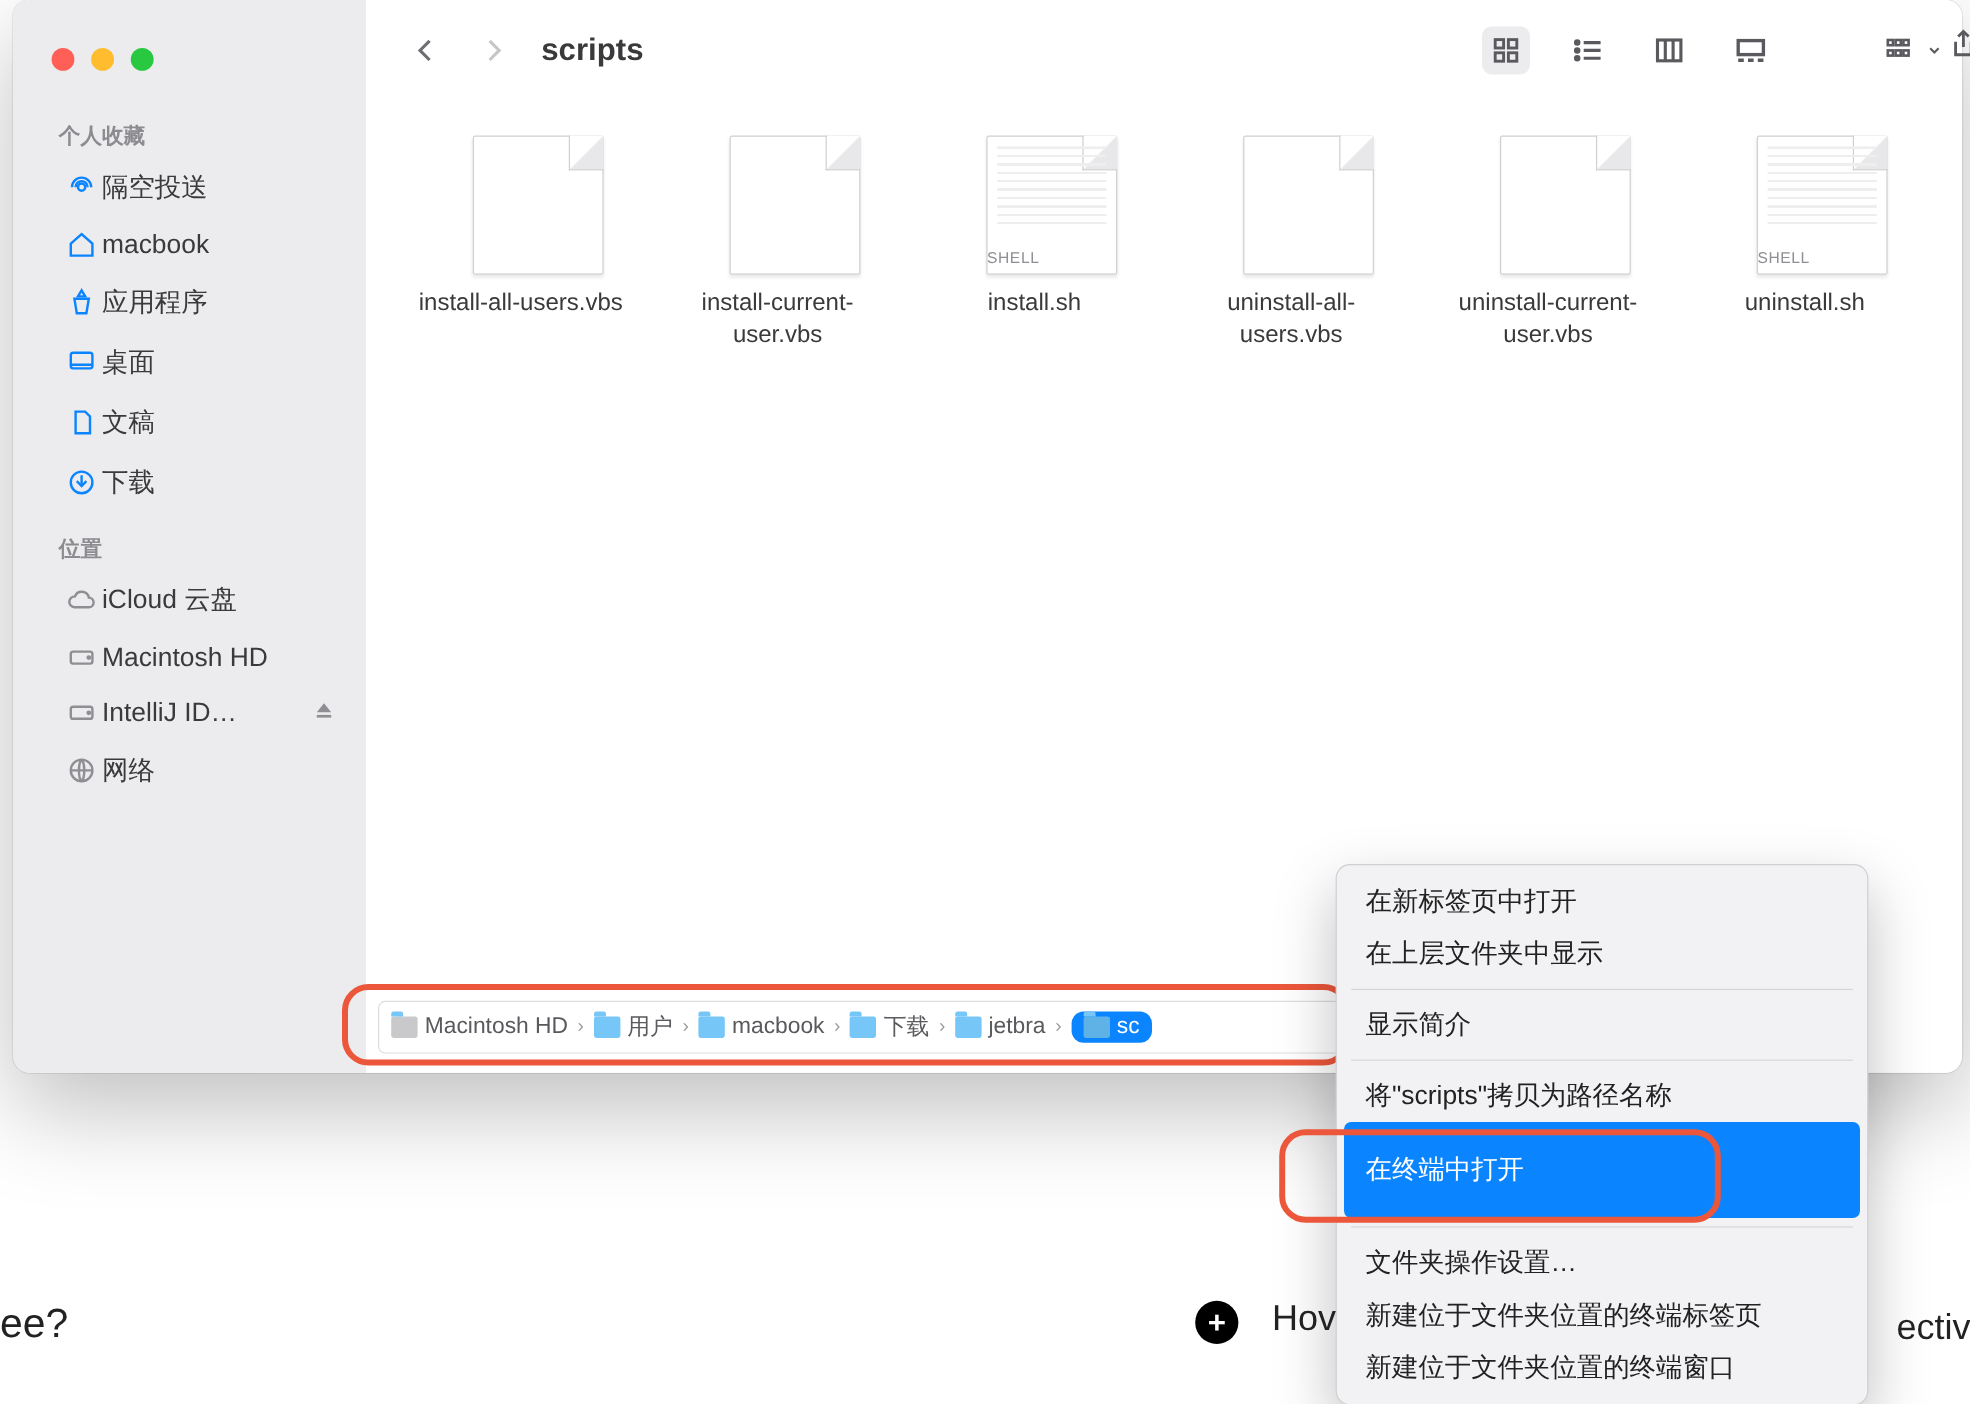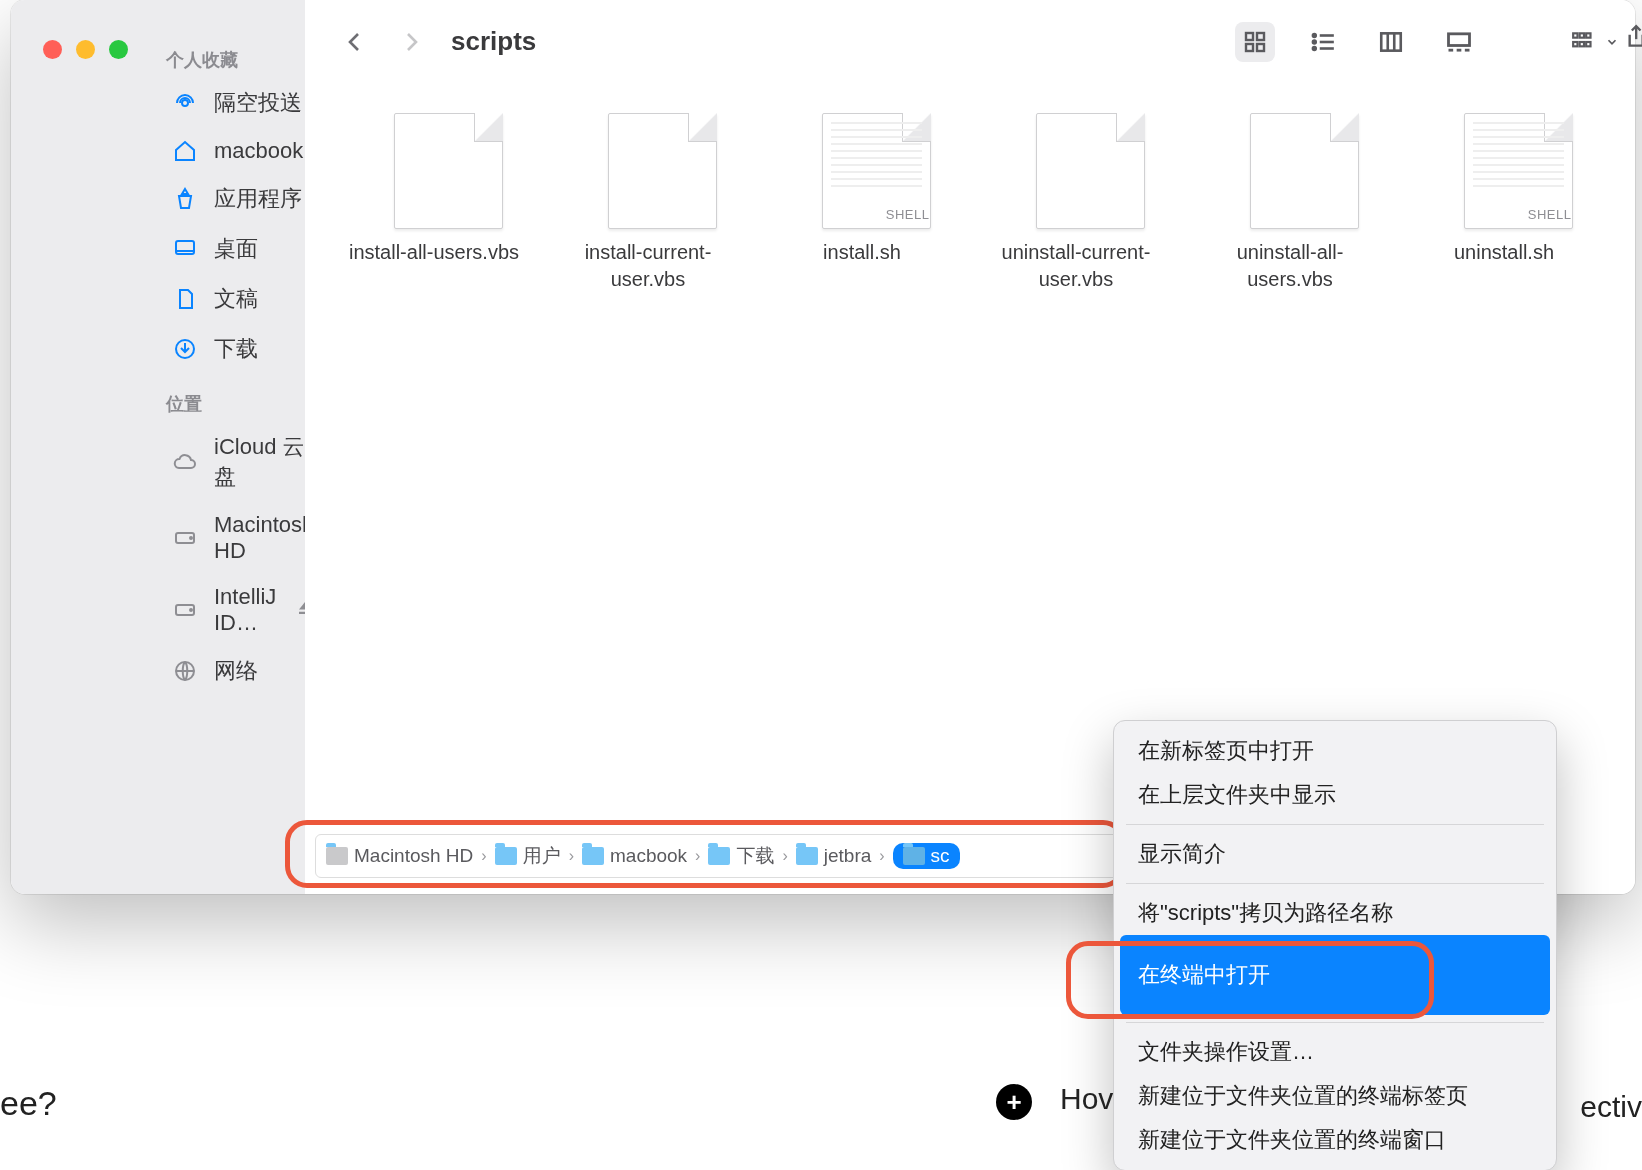--- a/index.html
+++ b/index.html
@@ -16,48 +16,48 @@
   overflow: visible;
 }
 
 
 .sidebar {
   width: 294px;
   background: #ececee;
   border-radius: 14px 0 0 14px;
   padding: 30px 0 0 0;
   display: flex;
-  flex-direction: row;
+  flex-direction: column;
 }
 .traffic { display: flex; gap: 14px; padding: 10px 0 24px 32px; }
 .dot { width: 19px; height: 19px; border-radius: 50%; }
 .dot.red { background:#ff5f57; } .dot.yellow { background:#febc2e; } .dot.green { background:#28c840; }
 .section-title { font-size: 18px; font-weight: 600; color:#8b8b90; padding: 18px 0 6px 38px; }
-.side-item { display:flex; align-items:center; gap: 16px; padding: 10px 16px 10px 34px; font-size: 22px; color:#3a3a3c; cursor:default; border-radius: 8px; margin: 0 10px; }
+.side-item { display:flex; align-items:center; gap: 4px; padding: 10px 16px 10px 34px; font-size: 22px; color:#3a3a3c; cursor:default; border-radius: 8px; margin: 0 10px; }
 .side-icon { width: 26px; height: 26px; display:flex; align-items:center; justify-content:center; color:#0a84ff; flex-shrink:0; }
 .side-icon svg { width: 24px; height: 24px; }
 .side-item.muted .side-icon { color:#8e8e93; }
 .eject { margin-left: auto; color:#8e8e93; }
 
 
 .main { flex:1; display:flex; flex-direction:column; background:#fff; border-radius: 0 14px 14px 0; position:relative; }
 .toolbar { height: 83px; display:flex; align-items:center; padding: 0 16px 0 30px; gap: 16px; }
 .navbtn { width: 40px; height: 40px; display:flex; align-items:center; justify-content:center; color:#6e6e73; }
 .navbtn.disabled { color:#c6c6c8; }
 .title { font-size: 26px; font-weight: 600; color:#3a3a3c; margin-left: 4px; }
 .spacer { flex:1; }
 .view-group { display:flex; background:transparent; gap: 28px; border-radius: 10px; padding: 6px 14px; align-items:center; }
 .vbtn { width: 40px; height: 40px; display:flex; align-items:center; justify-content:center; color:#5a5a5e; border-radius: 8px; }
 .vbtn.active { background:#ececee; }
 .group-btn { display:flex; align-items:center; justify-content:center; gap:6px; color:#5a5a5e; margin-left: 60px; }
 
 
 .files { flex:1; padding: 30px 20px 0 22px; display:flex; flex-wrap:wrap; gap: 0; align-content:flex-start; }
 .file { width: 214px; display:flex; flex-direction:column; align-items:center; gap: 10px; padding: 0 4px; }
-.file-icon { width: 109px; height: 116px; background:#fff; border:1px solid #d0d0d2; border-radius: 2px; position:relative; display:flex; align-items:flex-end; justify-content:flex-end; padding-bottom:6px; box-shadow: 0 2px 3px rgba(0,0,0,.08); margin-left: 28px; }
+.file-icon { width: 109px; height: 116px; background:#fff; border:1px solid #d0d0d2; border-radius: 2px; position:relative; display:flex; align-items:flex-end; justify-content:flex-start; padding-bottom:6px; box-shadow: 0 2px 3px rgba(0,0,0,.08); margin-left: 28px; }
 .file-icon::before { content:""; position:absolute; right:-1px; top:-1px; width:28px; height:28px; background: linear-gradient(135deg, #fff 48%, #e8e8ea 52%); border-left:1px solid #d0d0d2; border-bottom:1px solid #d0d0d2; }
 .file-icon.shell::after { content:""; position:absolute; left:8px; right:8px; top:8px; height:68px; background: repeating-linear-gradient(#eee 0 2px, transparent 2px 7px); }
 .file-tag { font-size: 13px; color:#8e8e93; letter-spacing: .5px; }
 .file-label { font-size: 20px; color:#3a3a3c; text-align:center; line-height: 1.35; max-width: 190px; }
 
 
 .pathbar { position:absolute; left: 10px; right: 410px; bottom: 16px; height: 44px; background:#fff; border:1px solid #ddd; border-radius: 6px; display:flex; align-items:center; padding: 0 10px; gap: 8px; overflow:hidden; }
 .crumb { display:flex; align-items:center; gap: 6px; font-size: 19px; color:#5a5a5e; white-space:nowrap; }
 .crumb .ficon { width:22px; height:18px; background:#76c6f7; border-radius: 2px; position:relative; }
 .crumb .ficon::before { content:""; position:absolute; top:-4px; left:0; width:10px; height:4px; background:#76c6f7; border-radius:2px 2px 0 0; }
@@ -284,25 +284,25 @@
           <div class="file-label">install-current-user.vbs</div>
         </div>
         <div class="file">
           <div class="file-icon shell">
             <span class="file-tag">SHELL</span>
           </div>
           <div class="file-label">install.sh</div>
         </div>
         <div class="file">
           <div class="file-icon"></div>
+          <div class="file-label">uninstall-all-users.vbs</div>
+        </div>
+        <div class="file">
+          <div class="file-icon"></div>
           <div class="file-label">uninstall-current-user.vbs</div>
-        </div>
-        <div class="file">
-          <div class="file-icon"></div>
-          <div class="file-label">uninstall-all-users.vbs</div>
         </div>
         <div class="file">
           <div class="file-icon shell">
             <span class="file-tag">SHELL</span>
           </div>
           <div class="file-label">uninstall.sh</div>
         </div>
       </div>
 
     <div class="pathbar" id="pathbar">

